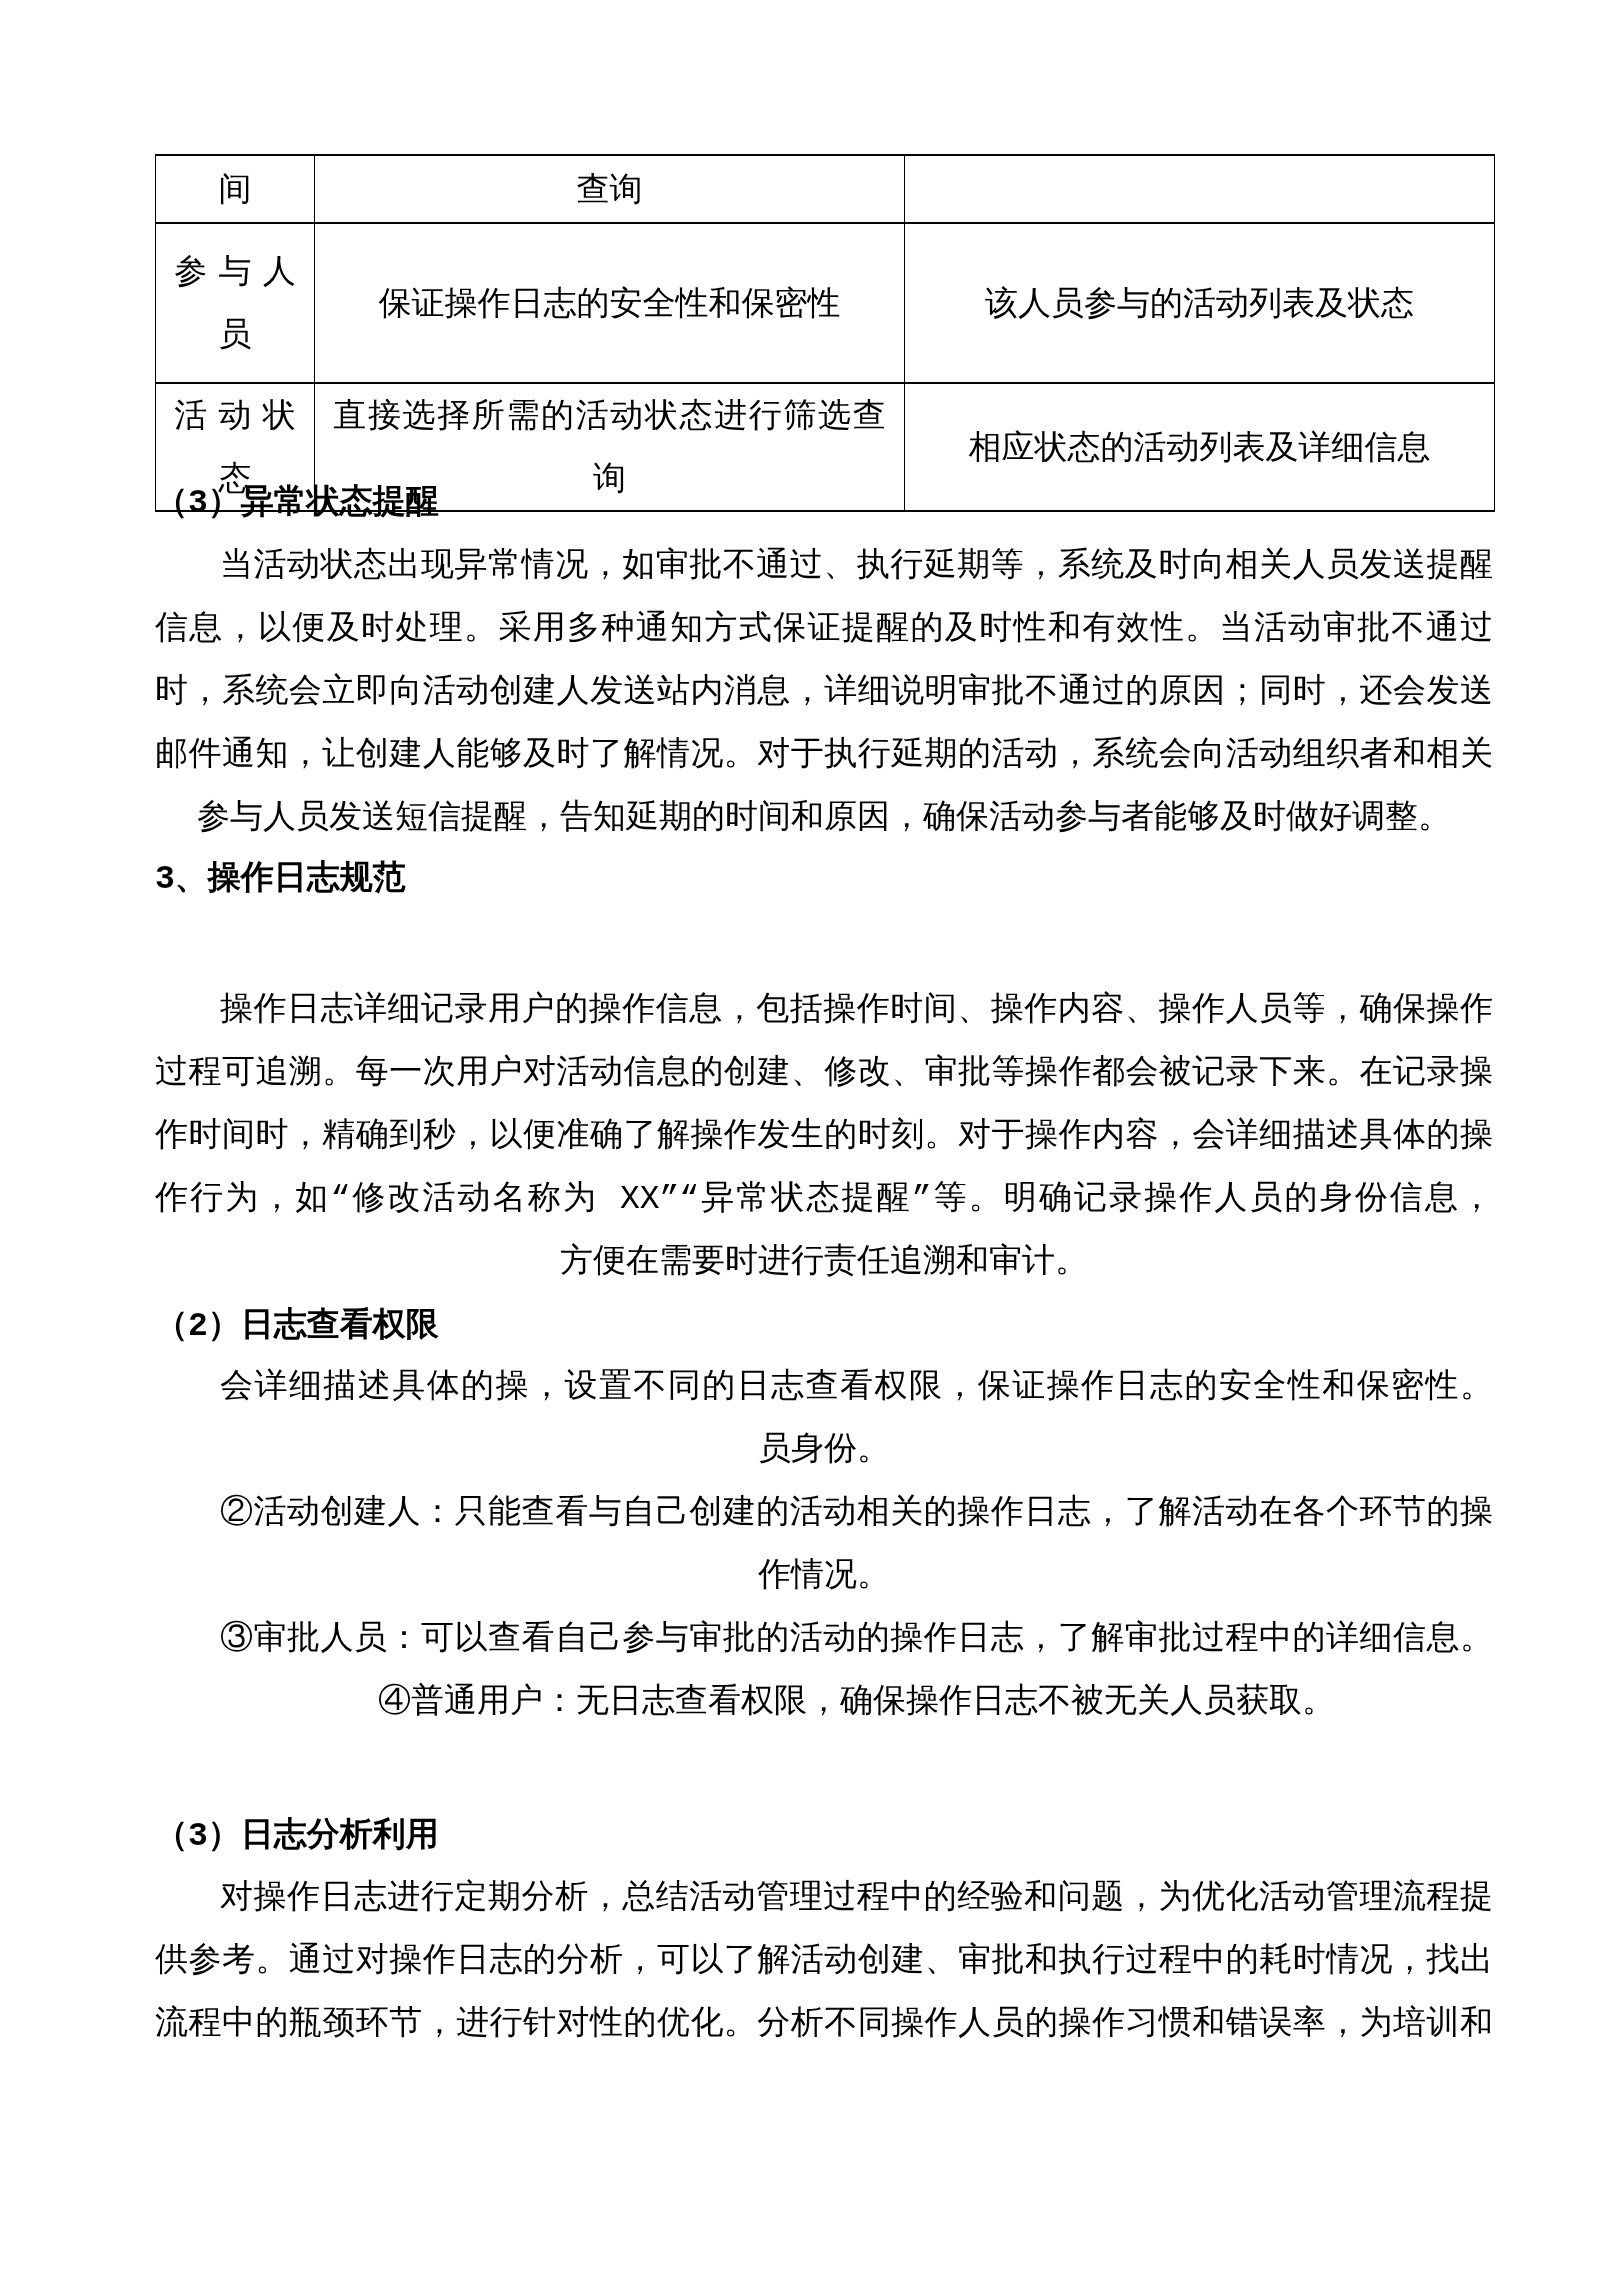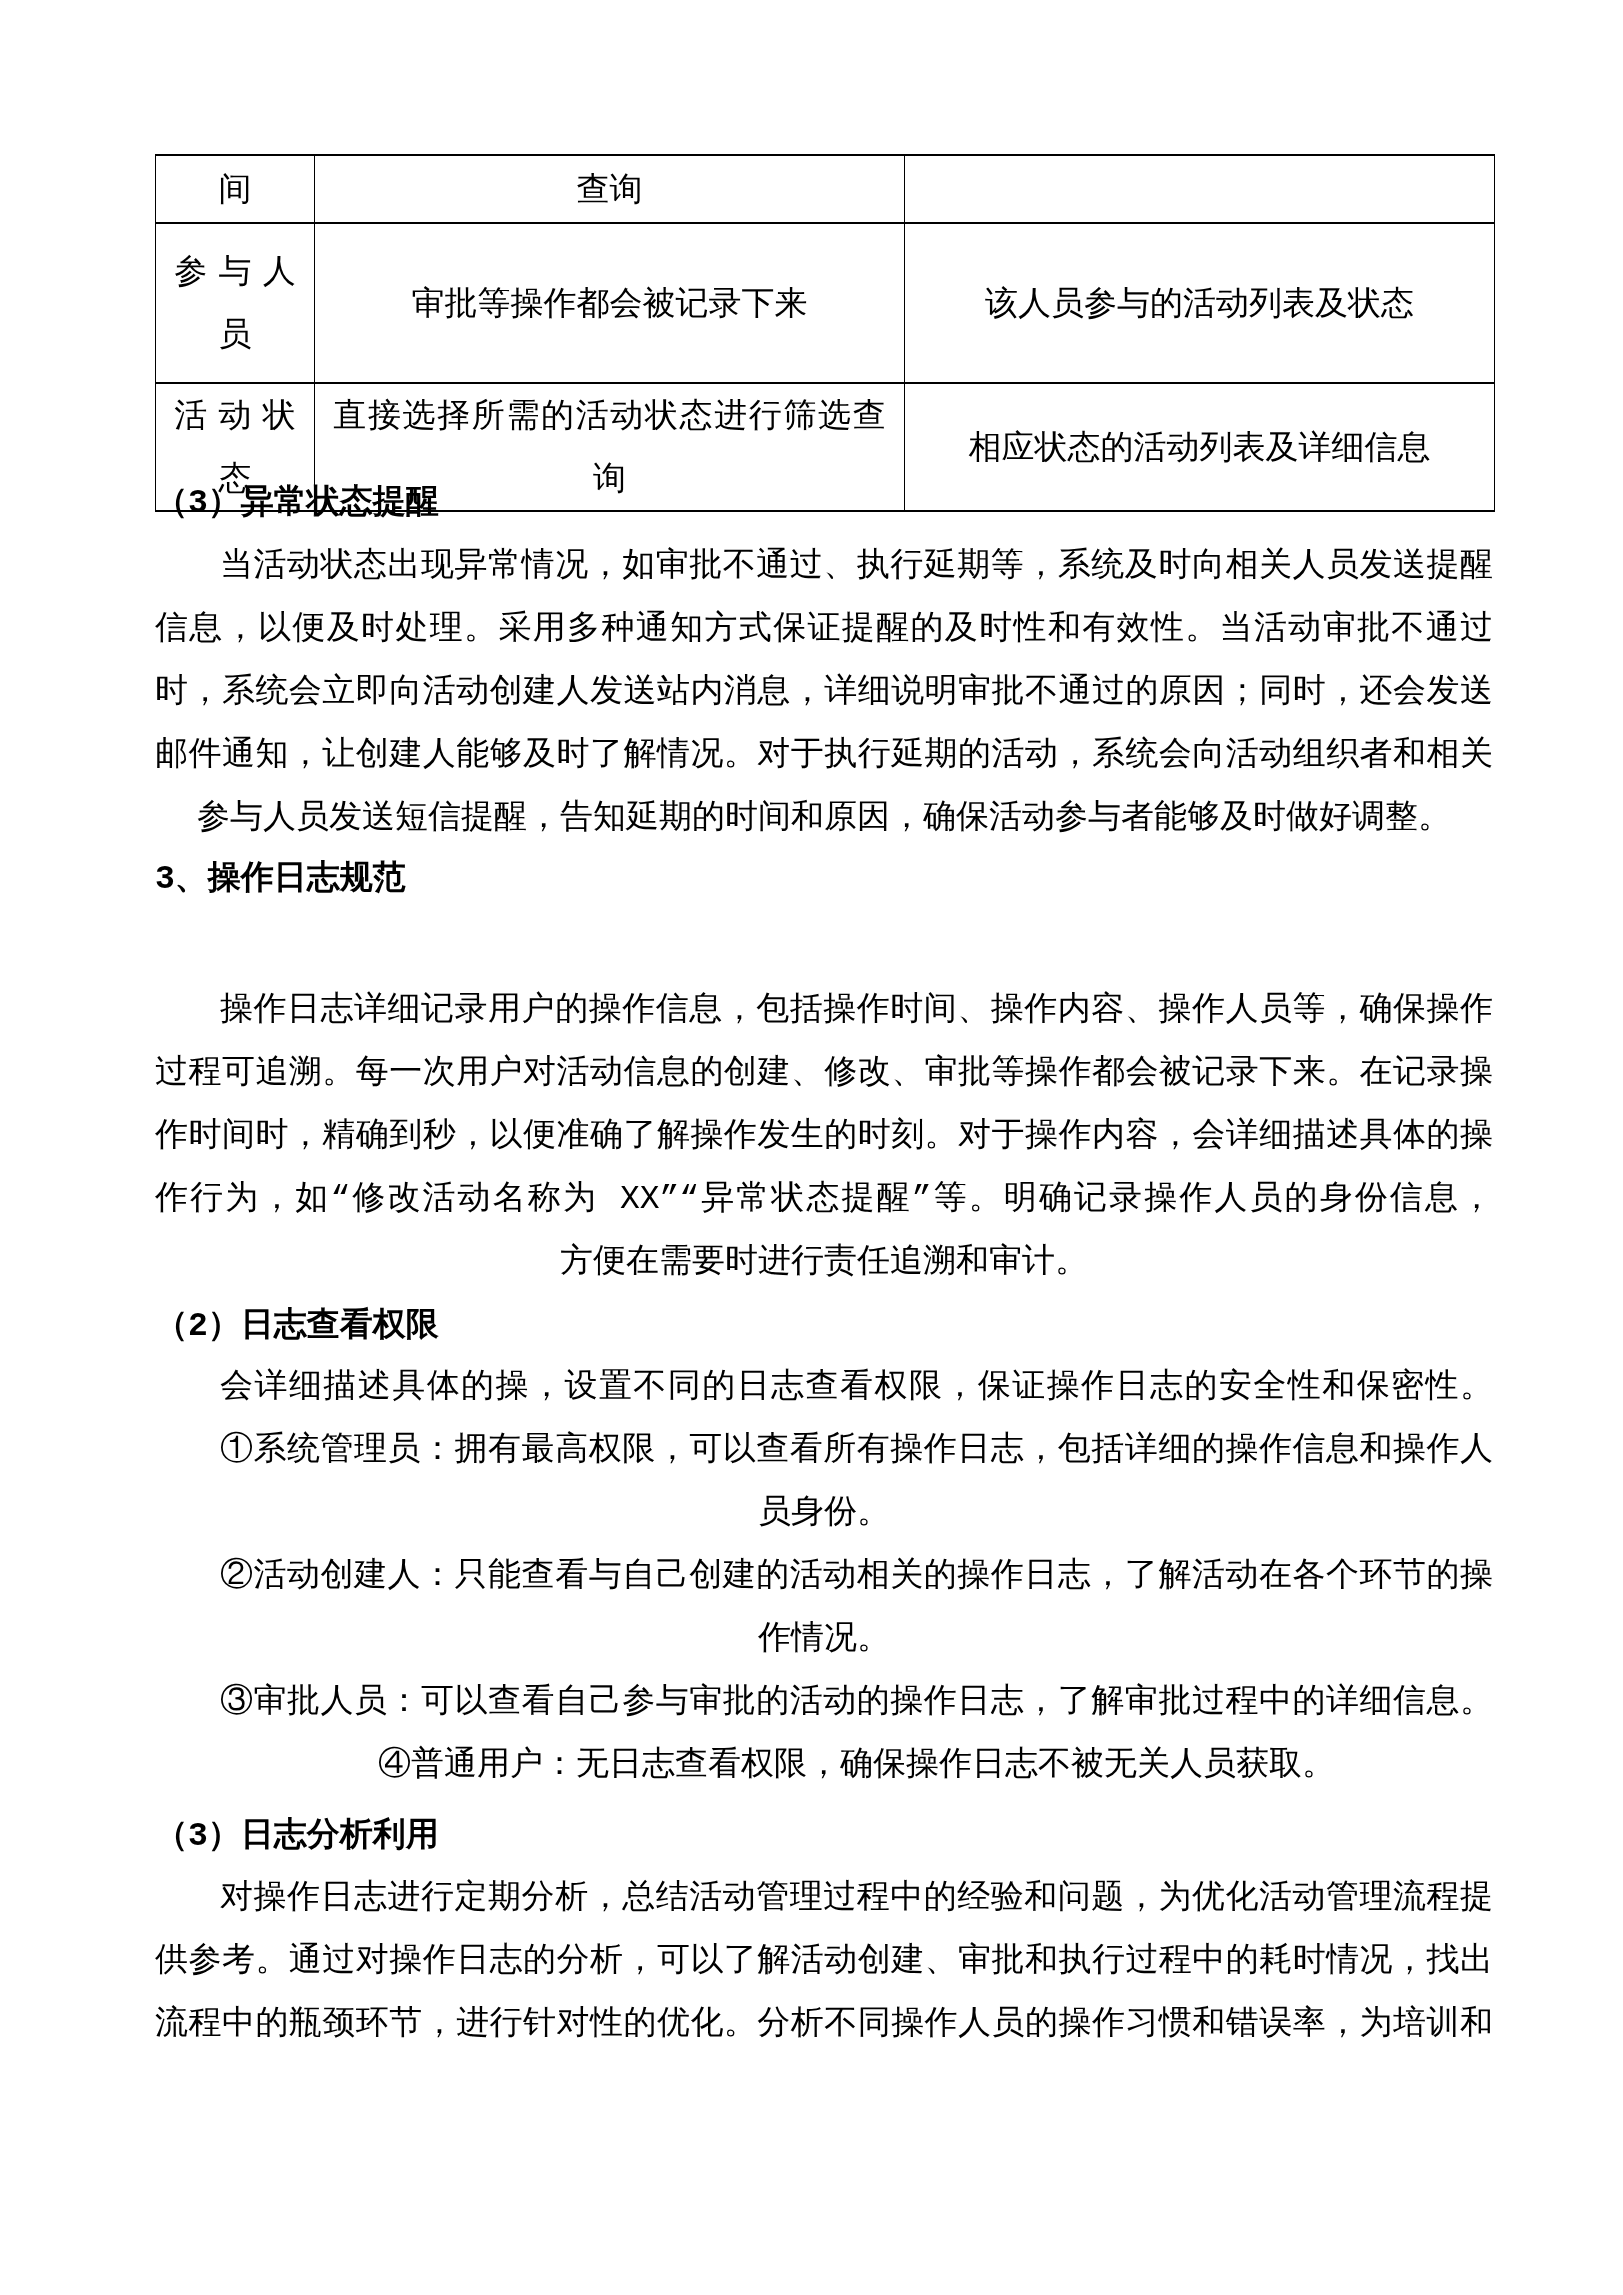--- a/index.html
+++ b/index.html
@@ -86,21 +86,21 @@
         <div class="cell-line">查询</div>
       </td>
       <td></td>
     </tr>
     <tr class="r2">
       <td>
         <div class="cell-line jfull">参与人</div>
         <div class="cell-line">员</div>
       </td>
       <td>
-        <div class="cell-line">审批等操作都会被记录下来</div>
+        <div class="cell-line">保证操作日志的安全性和保密性</div>
       </td>
       <td>
         <div class="cell-line">该人员参与的活动列表及状态</div>
       </td>
     </tr>
     <tr class="r3">
       <td>
         <div class="cell-line jfull">活动状</div>
         <div class="cell-line">态</div>
       </td>
@@ -133,21 +133,20 @@
     <div class="line full">过程可追溯。每一次用户对活动信息的创建、修改、审批等操作都会被记录下来。在记录操</div>
     <div class="line full">作时间时，精确到秒，以便准确了解操作发生的时刻。对于操作内容，会详细描述具体的操</div>
     <div class="line full">作行为，如“修改活动名称为 XX”“异常状态提醒”等。明确记录操作人员的身份信息，</div>
     <div class="line">方便在需要时进行责任追溯和审计。</div>
   </div>
 
   <div class="tblock h" style="top:1295px">（2）日志查看权限</div>
 
   <div class="tblock" style="top:1356px">
     <div class="line ind full">会详细描述具体的操，设置不同的日志查看权限，保证操作日志的安全性和保密性。</div>
-    <div class="line ind full">①系统管理员：拥有最高权限，可以查看所有操作日志，包括详细的操作信息和操作人</div>
     <div class="line">员身份。</div>
     <div class="line ind full">②活动创建人：只能查看与自己创建的活动相关的操作日志，了解活动在各个环节的操</div>
     <div class="line">作情况。</div>
     <div class="line ind full">③审批人员：可以查看自己参与审批的活动的操作日志，了解审批过程中的详细信息。</div>
     <div class="line ind">④普通用户：无日志查看权限，确保操作日志不被无关人员获取。</div>
   </div>
 
   <div class="tblock h" style="top:1805px">（3）日志分析利用</div>
 
   <div class="tblock" style="top:1867px">

